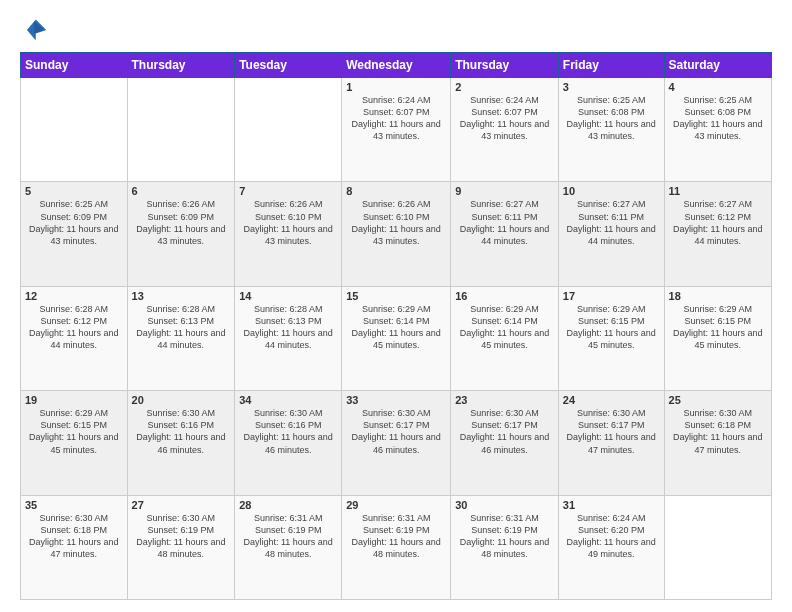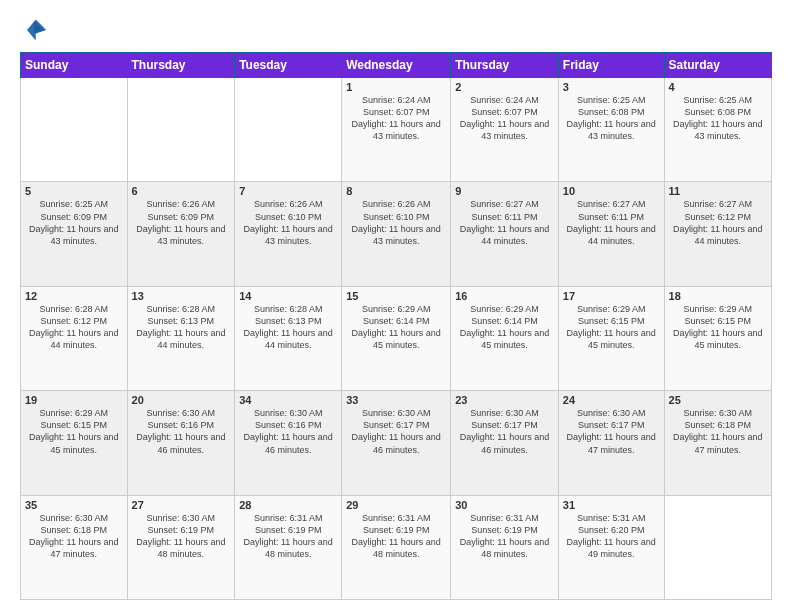--- a/index.html
+++ b/index.html
@@ -329,21 +329,21 @@
 Daylight: 11 hours and 48 minutes.</div>
           </td>
           <td>
             <span class="day-number">30</span>
             <div class="day-detail">Sunrise: 6:31 AM
 Sunset: 6:19 PM
 Daylight: 11 hours and 48 minutes.</div>
           </td>
           <td>
             <span class="day-number">31</span>
-            <div class="day-detail">Sunrise: 5:31 AM
+            <div class="day-detail">Sunrise: 6:24 AM
 Sunset: 6:20 PM
 Daylight: 11 hours and 49 minutes.</div>
           </td>
           <td class="empty-cell"></td>
         </tr>
       </tbody>
   </table>
 </div>
 
 </body></html>

